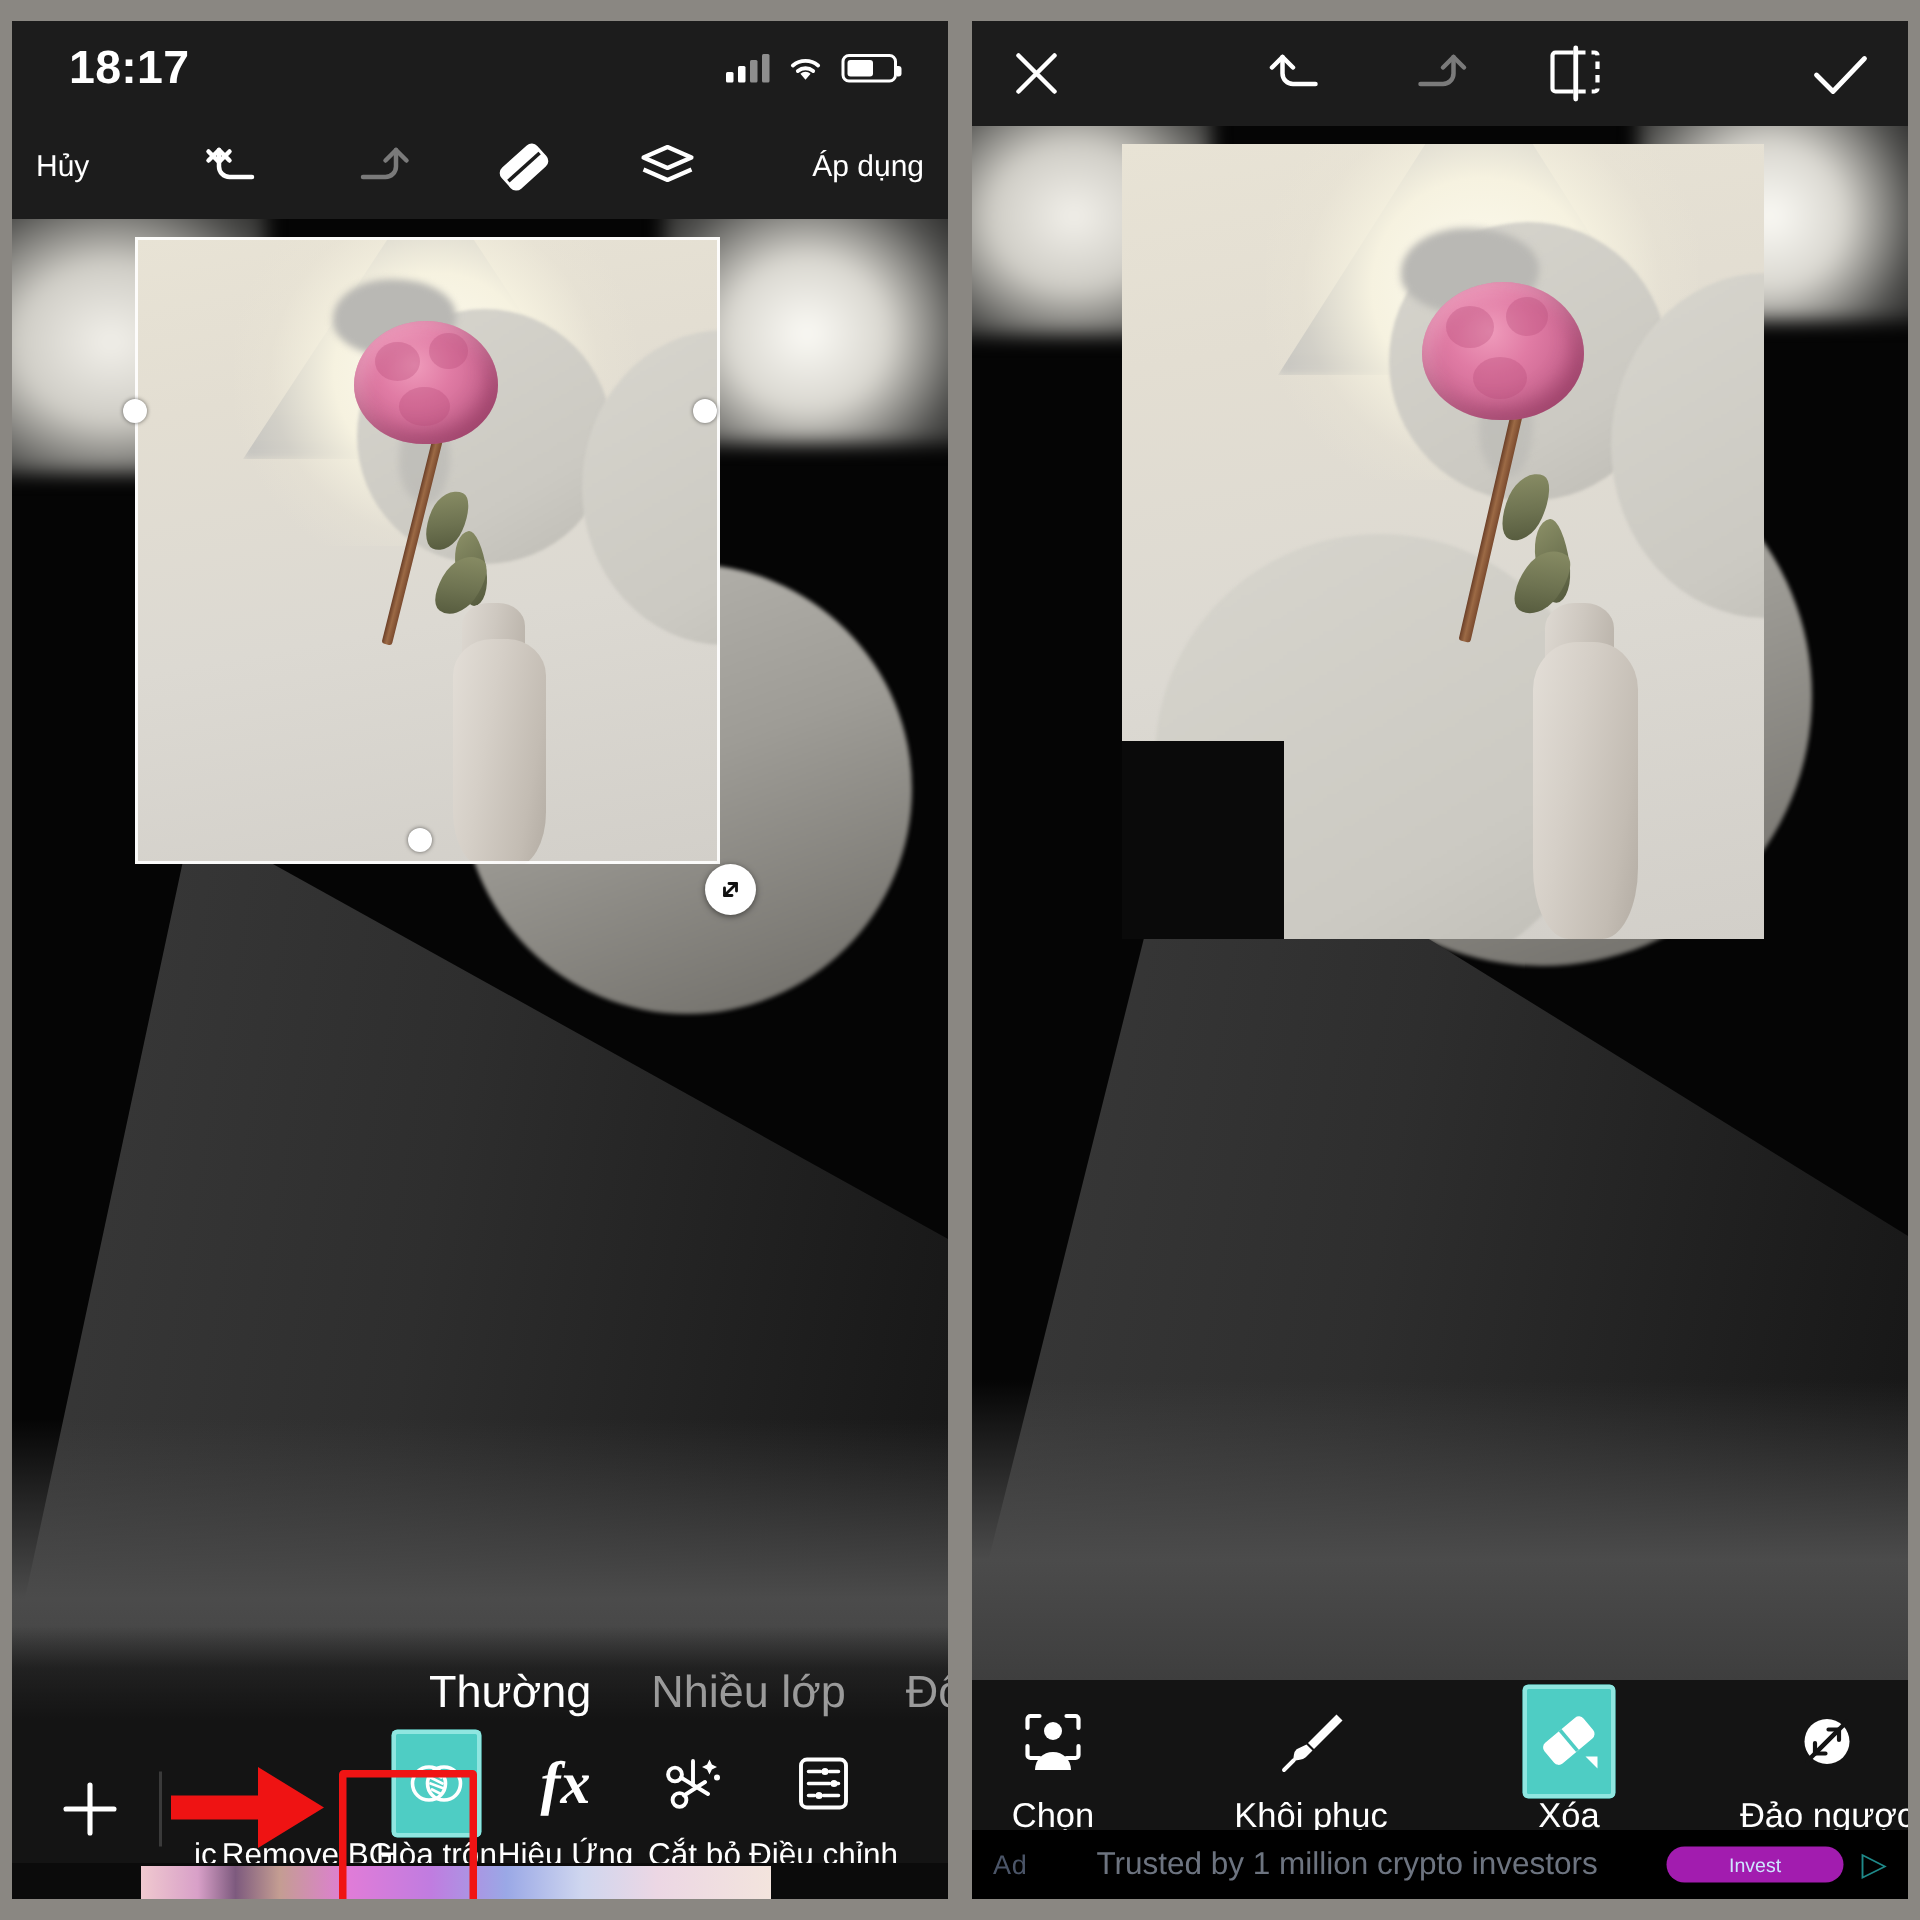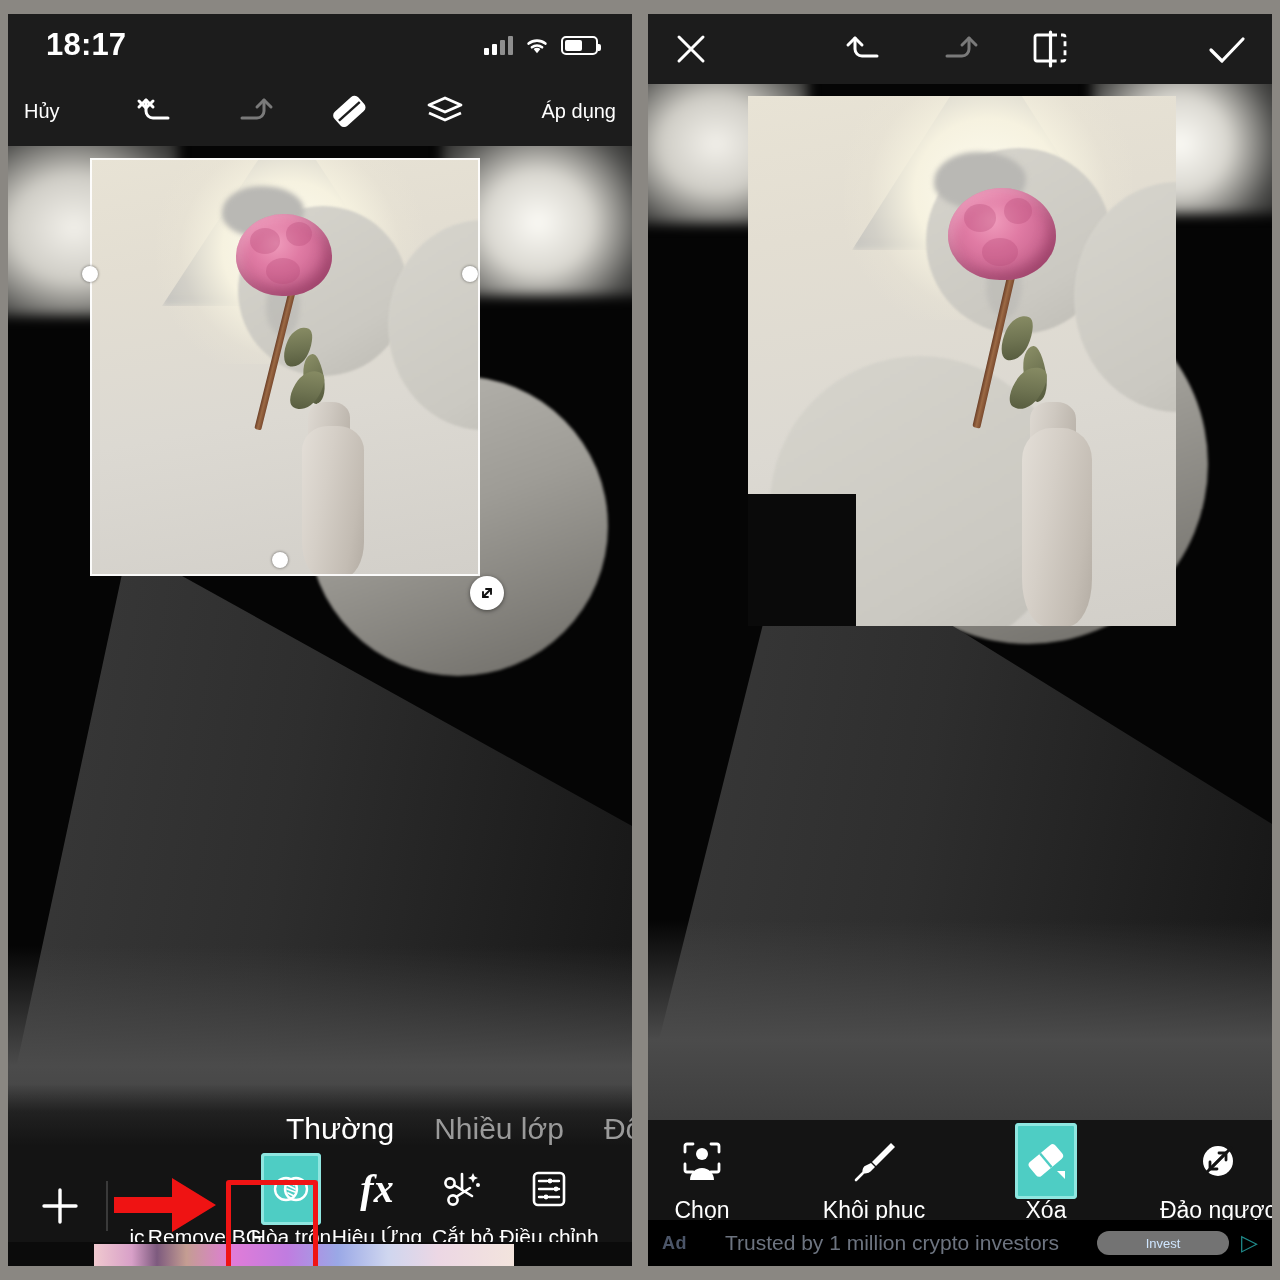--- a/index.html
+++ b/index.html
@@ -247,27 +247,27 @@
     background:#0b0b0b; overflow:hidden;
   }
   .ad-gradient .strip {
     position:absolute; left:86px; right:118px; top:2px; bottom:0;
     background: linear-gradient(90deg,#f0c9cf 0%, #d8a0c8 9%, #7d5a7e 15%, #c49d92 22%, #e07cd8 33%, #c07ce0 46%, #9aa8e6 58%, #cfd6ef 70%, #ecd7e4 82%, #f3e4dd 100%);
   }
   .ad-banner {
     position:absolute; left:0; right:0; bottom:0; height:46px;
     background:#000; display:flex; align-items:center; padding:0 14px;
   }
-  .ad-logo { font-size:18px; font-weight:700; color:#4b5568; letter-spacing:.5px; }
+  .ad-logo { font-size:18px; font-weight:400; color:#4b5568; letter-spacing:.5px; }
   .ad-text {
     flex:1; text-align:center; font-size:21px; color:#6d7480;
     white-space:nowrap; overflow:hidden;
   }
   .ad-cta {
-    width:132px; height:24px; border-radius:12px; background:#737373;
+    width:118px; height:24px; border-radius:12px; background:#a21caf;
     display:flex; align-items:center; justify-content:center;
     font-size:13px; color:#cfe6ff;
   }
   .ad-play { margin-left:12px; color:#1f8a8a; font-size:22px; line-height:1; }
 </style>
 </head>
 <body>
 
 <div class="stage">
 

